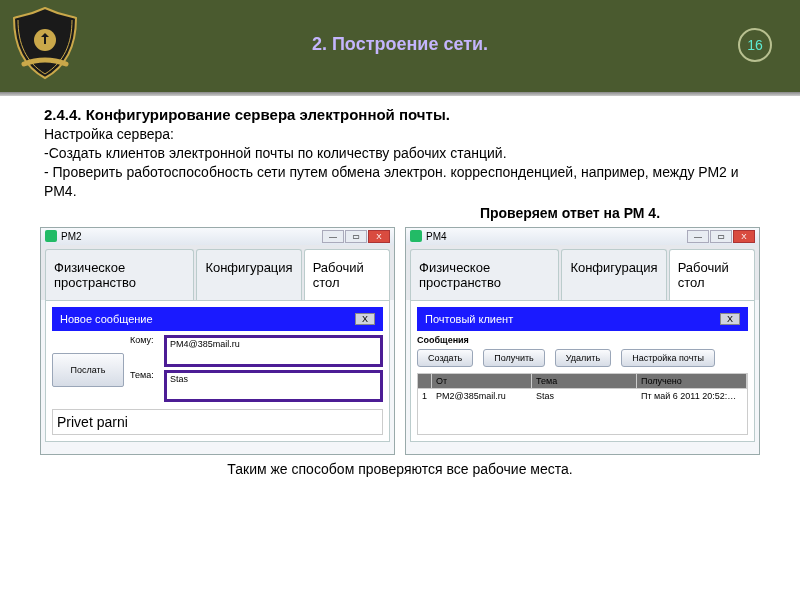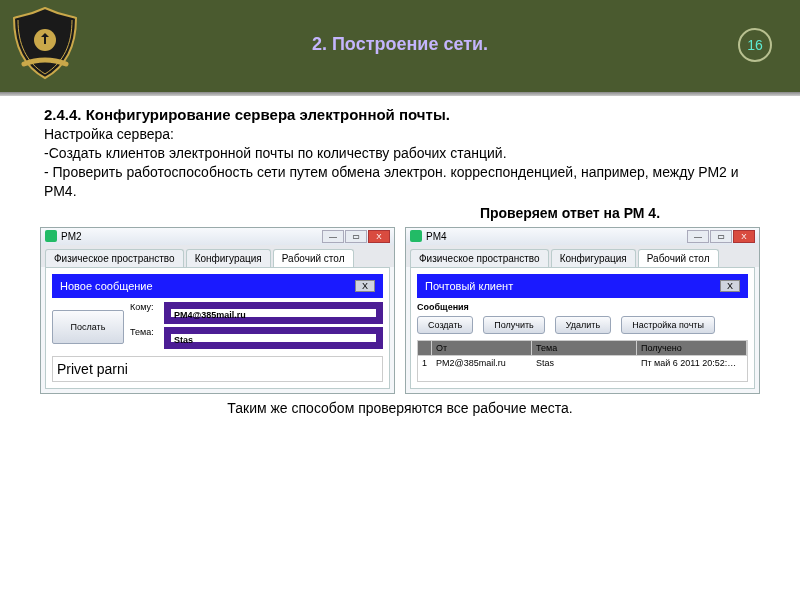--- a/index.html
+++ b/index.html
@@ -14,31 +14,31 @@
   .sec-body { font-size: 14px; line-height: 1.35; }
   .check-label { text-align: center; font-weight: bold; font-size: 14px; margin-top: 4px; margin-left: 340px; }
   .shots { display: flex; gap: 10px; padding: 0 40px; margin-top: 2px; }
   .win { flex: 1; border: 1px solid #9aa; background: #f4f6f9; font-size: 10px; display: flex; flex-direction: column; }
   .win-title { background: linear-gradient(#f7f9fc,#e2e8f0); display: flex; align-items: center; padding: 2px 4px; font-size: 10px; }
   .win-title .icon { width: 12px; height: 12px; background: #2b6; border-radius: 2px; margin-right: 4px; }
   .win-ctrls { margin-left: auto; display: flex; gap: 1px; }
   .win-btn { width: 22px; height: 13px; background: #e8ecf2; border: 1px solid #aab; font-size: 8px; text-align: center; line-height: 11px; }
   .win-btn.close { background: #d94b3f; color: #fff; border-color: #a33; }
   .tabs { display: flex; background: #e6e8ec; padding: 4px 4px 0 4px; gap: 2px; }
-  .tab { padding: 3px 8px; background: #eceff3; border: 1px solid #bcc; border-bottom: none; font-size: 10px; border-radius: 3px 3px 0 0; }
+  .tab { padding: 10px 8px; background: #eceff3; border: 1px solid #bcc; border-bottom: none; font-size: 13px; border-radius: 3px 3px 0 0; }
   .tab.active { background: #fff; }
-  .tab-body { flex: 1; background: #fff; border: 1px solid #bcc; margin: 0 4px 4px 4px; padding: 6px; display: flex; flex-direction: column; }
+  .tab-body { flex: 1; background: #fff; border: 1px solid #bcc; margin: 0 4px 12px 4px; padding: 6px; display: flex; flex-direction: column; }
   .panel-head { background: #1a1aff; color: #fff; padding: 6px 8px; font-size: 11px; display: flex; align-items: center; }
   .panel-head .xbtn { margin-left: auto; background: #d0d4de; color: #000; padding: 0 6px; font-size: 9px; border: 1px solid #888; }
   .compose-row { display: flex; align-items: center; gap: 6px; margin-top: 4px; font-size: 9px; }
   .big-btn { width: 72px; height: 34px; background: linear-gradient(#fafbfd,#d6dce6); border: 1px solid #9aa6b8; border-radius: 2px; font-size: 9px; display: flex; align-items: center; justify-content: center; }
   .field-col { flex: 1; }
   .field-line { display: flex; gap: 4px; margin-bottom: 3px; }
   .field-line label { width: 30px; font-size: 9px; }
-  .field-line .val { flex: 1; border: 7px solid #4c1d95; background: #fff; padding: 1px 3px; font-size: 9px; height: 22px; font-weight: bold; }
+  .field-line .val { flex: 1; border: 3px solid #4c1d95; background: #fff; padding: 1px 3px; font-size: 9px; height: 32px; }
   .msg-body { border: 1px solid #ccc; flex: 1; margin-top: 4px; padding: 4px; font-size: 14px; }
   .mail-sub { font-size: 9px; font-weight: bold; margin-top: 4px; }
   .btn-row { display: flex; gap: 10px; margin-top: 4px; }
   .sbtn { background: linear-gradient(#fafbfd,#d6dce6); border: 1px solid #9aa6b8; border-radius: 3px; padding: 3px 10px; font-size: 9px; }
   .mail-table { border: 1px solid #ccc; margin-top: 6px; flex: 1; font-size: 9px; }
   .mail-thead { display: flex; background: #737373; border-bottom: 1px solid #ccc; }
   .mail-thead div { padding: 2px 4px; border-right: 1px solid #ccc; }
   .mail-row { display: flex; }
   .mail-row div { padding: 2px 4px; }
   .c-idx { width: 14px; }

